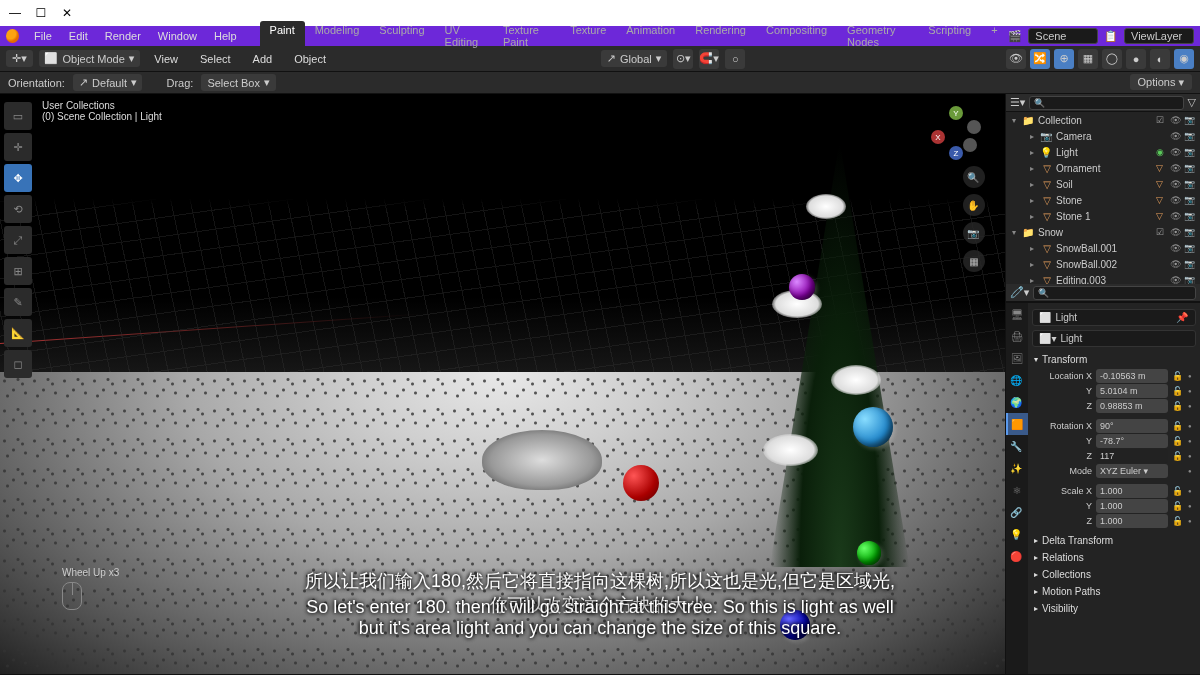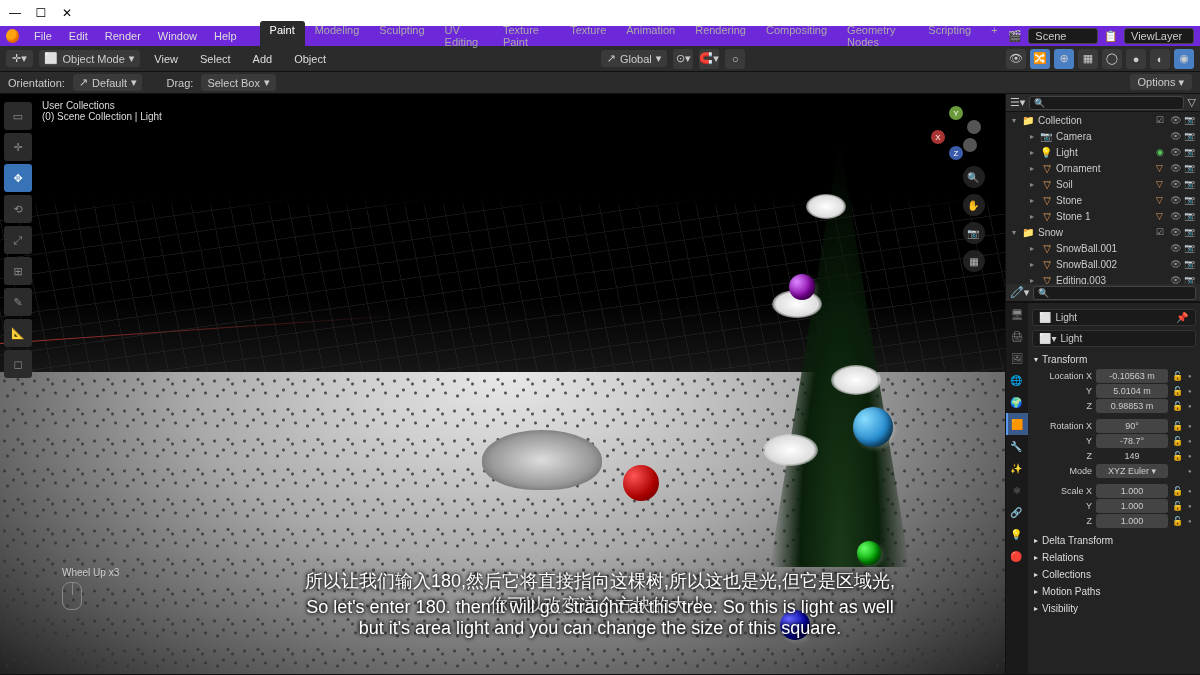--- a/index.html
+++ b/index.html
@@ -83,21 +83,21 @@
 .props-tabs { width: 22px; background: #1a1a1a; display: flex; flex-direction: column; }
 .prop-tab { width: 22px; height: 22px; display: flex; align-items: center; justify-content: center; cursor: pointer; color: #888; font-size: 10px; }
 .prop-tab.active { background: #3a5a8a; color: #fff; border-left: 2px solid #5a9aee; }
 .props-content { flex: 1; overflow-y: auto; padding: 4px; font-size: 10px; }
 .prop-header-field { background: #1a1a1a; border: 1px solid #333; padding: 2px 6px; border-radius: 3px; margin: 2px 0 4px 0; display: flex; align-items: center; gap: 4px; }
 .section { margin-bottom: 4px; }
 .section-head { display: flex; align-items: center; gap: 4px; padding: 3px 2px; cursor: pointer; color: #ddd; }
 .section-head .chev { font-size: 8px; }
 .prop-row { display: flex; align-items: center; margin: 1px 0; gap: 4px; }
 .prop-label { width: 60px; text-align: right; color: #ccc; font-size: 9px; }
-.prop-val { flex: 1; background: #444; border-radius: 3px; padding: 1px 4px; text-align: center; font-size: 9px; position: relative; height: 14px; line-height: 12px; }
+.prop-val { flex: 1; background: #444; border-radius: 3px; padding: 1px 4px; font-size: 9px; position: relative; height: 14px; line-height: 12px; }
 .prop-val.editing { background: #222; }
 .prop-lock { width: 12px; color: #888; font-size: 9px; }
 .prop-dot { width: 8px; color: #888; font-size: 6px; }
 
 
 .timeline { height: 42px; background: #2b2b2b; border-top: 1px solid #111; display: flex; flex-direction: column; }
 
 
 .subtitle { position: absolute; left: 50%; transform: translateX(-50%); text-align: center; color: #fff; font-size: 18px; text-shadow: 0 0 4px #000, 0 0 4px #000; z-index: 50; font-weight: 500; }
 .sub-cn { bottom: 58px; }
@@ -418,21 +418,21 @@
               <span class="prop-dot">●</span>
             </div>
           <div class="prop-row">
               <span class="prop-label">Y</span>
               <span class="prop-val">-78.7°</span>
               <span class="prop-lock">🔓</span>
               <span class="prop-dot">●</span>
             </div>
           <div class="prop-row">
               <span class="prop-label">Z</span>
-              <span class="prop-val editing" style="position:relative">149</span>
+              <span class="prop-val editing" style="position:relative">117</span>
               <span class="prop-lock">🔓</span>
               <span class="prop-dot">●</span>
             </div>
           <div class="prop-row">
               <span class="prop-label">Mode</span>
               <span class="prop-val"><span>XYZ Euler</span> ▾</span>
               <span class="prop-lock"></span>
               <span class="prop-dot">●</span>
             </div>
           <div style="height:4px"></div>

